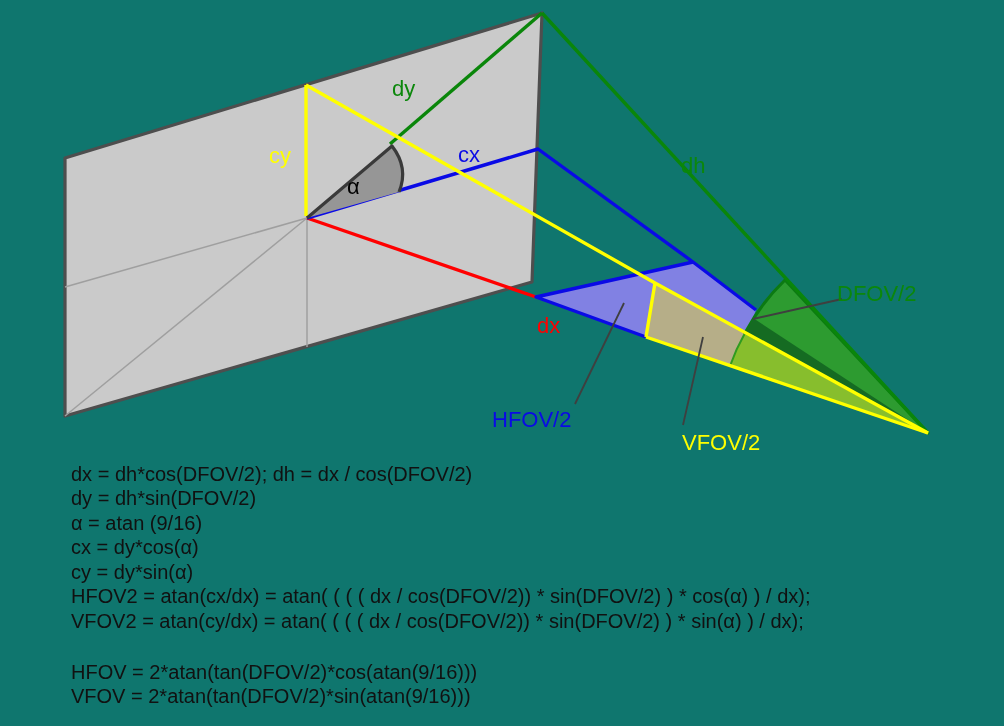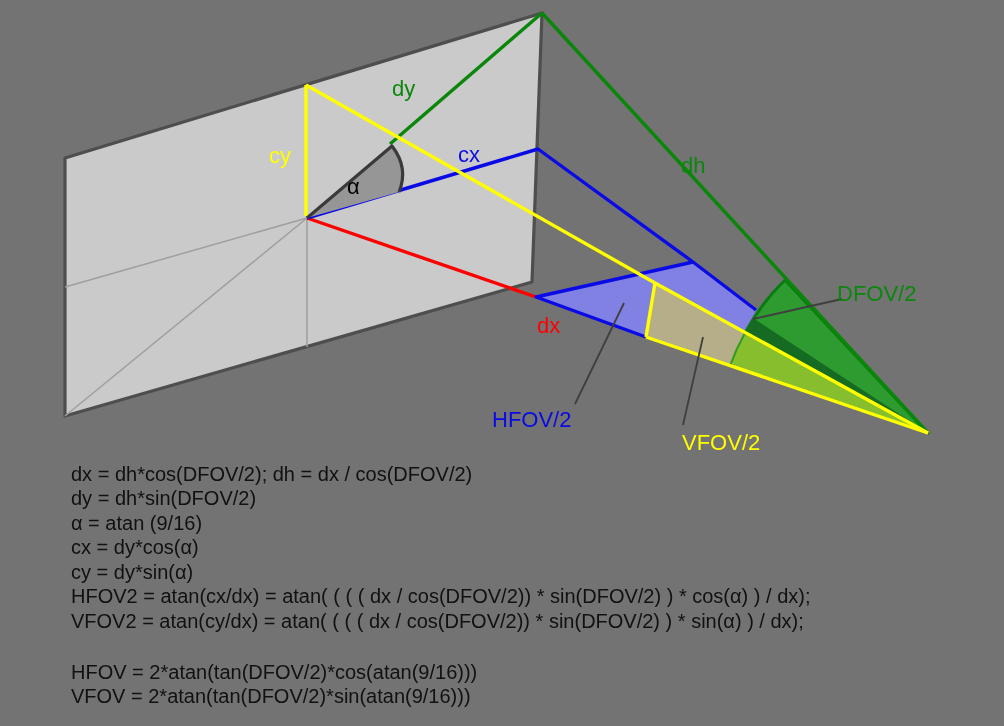--- a/index.html
+++ b/index.html
@@ -1,16 +1,16 @@
 <!DOCTYPE html>
 <html><head>
 <meta charset="utf-8">
 <style>
   html,body{margin:0;padding:0;background:#ffffff;}
-  .stage{width:1004px;height:726px;position:relative;background:#737373;overflow:hidden;}
+  .stage{width:1004px;height:726px;position:relative;background:#0f766e;overflow:hidden;}
   svg{display:block;}
   text{font-family:"Liberation Sans","DejaVu Sans",sans-serif;}
   .diagram-label{font-size:22px;}
   .formula{font-size:20px;fill:#111111;}
 </style>
 </head>
 <body>
 
 <div class="stage">
 <svg width="1004" height="726" viewBox="0 0 1004 726">

